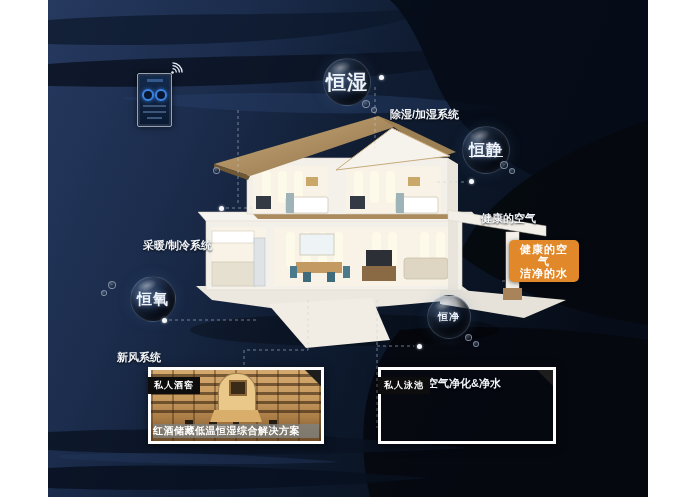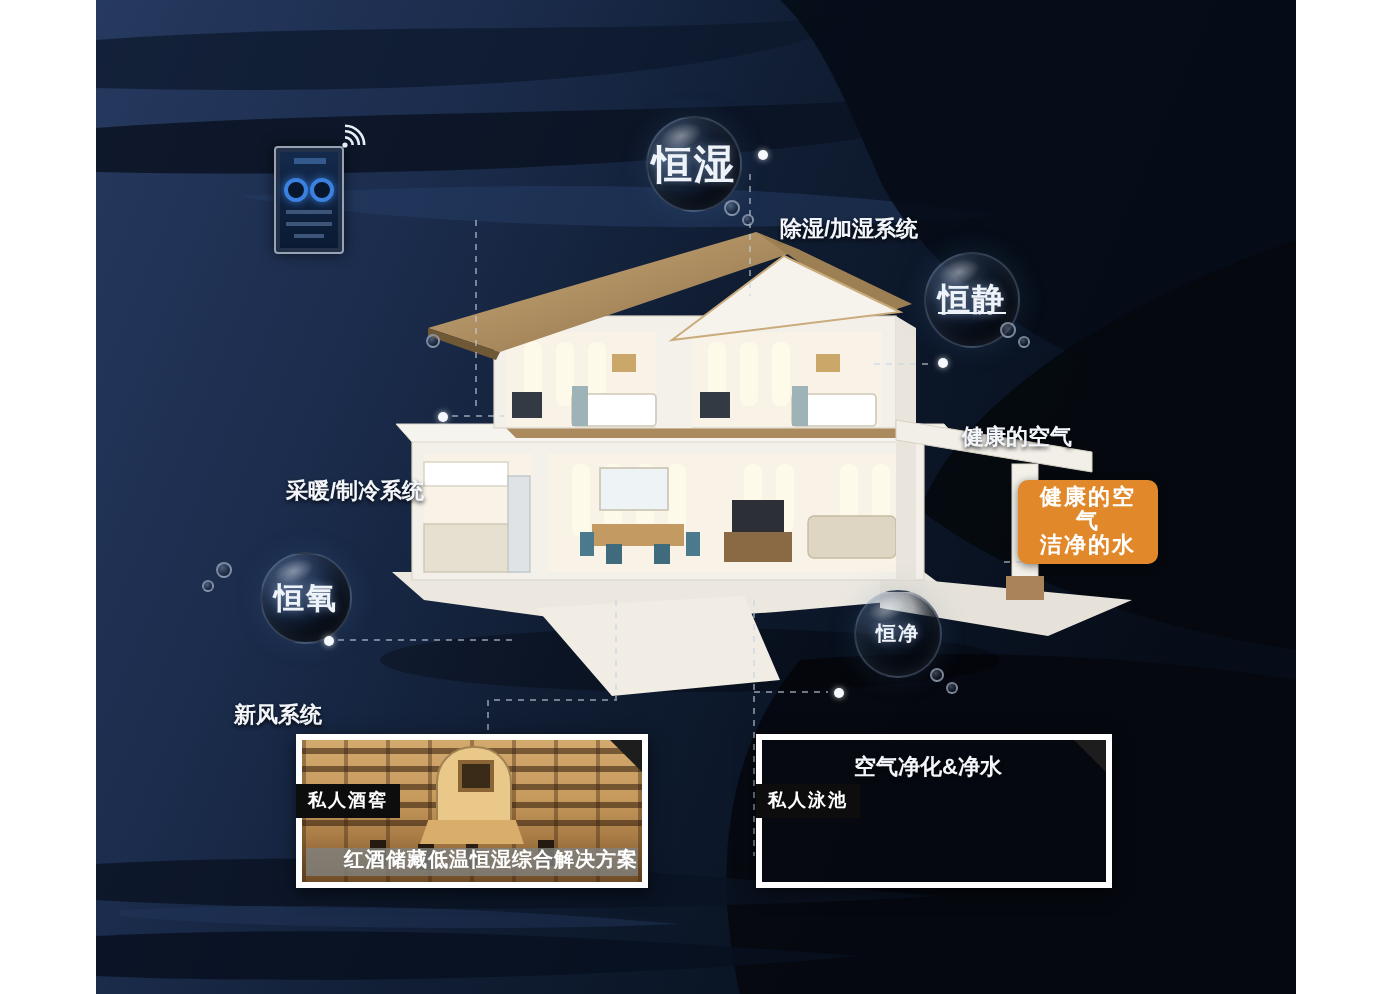--- a/index.html
+++ b/index.html
@@ -44,26 +44,26 @@
       background:linear-gradient(180deg,#142a4c,#0a1a33);}
   .phone .topbar{position:absolute;left:50%;top:3px;width:16px;height:2.5px;margin-left:-8px;background:#34598c;}
   .phone .knob{position:absolute;top:13px;width:8px;height:8px;border-radius:50%;
       border:2px solid #3b82e0;background:#09172e;box-shadow:0 0 4px rgba(59,130,224,.8);}
   .phone .row{position:absolute;height:1.5px;background:#3d5578;}
   .wifi{position:absolute;left:170px;top:62px;}
 
   
   .photo{position:absolute;border:3px solid #ffffff;box-shadow:0 2px 8px rgba(0,0,0,.55);overflow:visible;}
   .photo .inner{position:absolute;left:0;top:0;right:0;bottom:0;overflow:hidden;}
-  .photo-tag{position:absolute;left:-3px;top:22px;background:#0d0d0d;color:#fff;
+  .photo-tag{position:absolute;left:-3px;top:7px;background:#0d0d0d;color:#fff;
       font-family:Liberation Mono, monospace;font-size:9px;font-weight:bold;letter-spacing:1px;
       padding:2px 6px;z-index:4;}
   .caption-band{position:absolute;left:2px;right:2px;bottom:3px;height:14px;
       background:rgba(128,128,124,.82);color:#fff;font-family:"Liberation Serif",serif;
-      font-size:10px;font-weight:bold;letter-spacing:.5px;text-align:right;line-height:14px;z-index:3;
+      font-size:10px;font-weight:bold;letter-spacing:.5px;text-align:left;line-height:14px;z-index:3;
       white-space:nowrap;}
   .corner-fold{position:absolute;right:0;top:0;width:16px;height:16px;z-index:4;
       background:#1d1d1d;clip-path:polygon(0 0,100% 0,100% 100%);}
 
   
   .wine-bg{position:absolute;inset:0;
       background:linear-gradient(180deg,#d4a96e 0%,#c79a5e 40%,#a97c46 68%,#6e4c27 100%);}
   .wine-rows{position:absolute;left:0;right:0;top:4px;height:42px;
       background:repeating-linear-gradient(180deg, rgba(46,26,10,.55) 0 3px, rgba(0,0,0,0) 3px 9px);}
   .wine-cols{position:absolute;inset:0;

